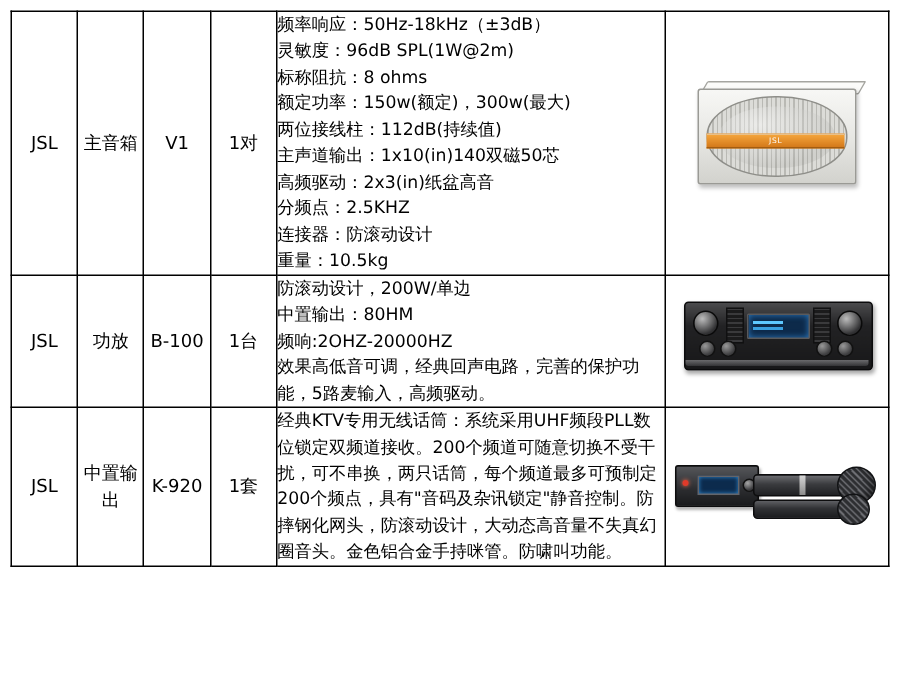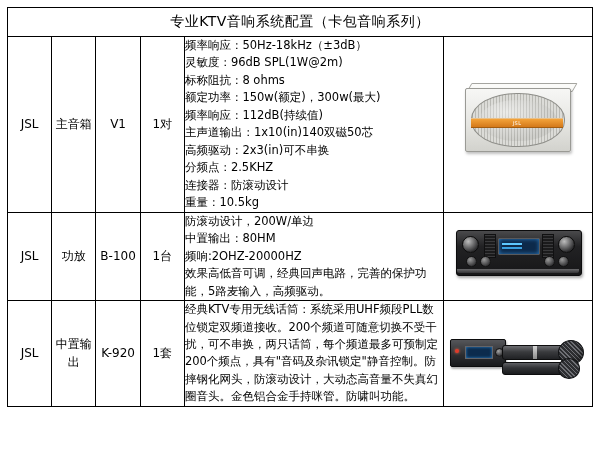--- a/index.html
+++ b/index.html
@@ -298,37 +298,34 @@
   <table class="spec">
     <colgroup>
       <col class="c-brand">
         <col class="c-model">
         <col class="c-name">
       <col class="c-qty">
         <col class="c-param">
         <col class="c-pic">
     </colgroup>
     <tbody>
-      <tr>
-        <td class="title-cell" colspan="6">专业KTV音响系统配置（卡包音响系列）</td>
-      </tr>
 
       <tr>
         <td class="cell-center">JSL</td>
         <td class="cell-center small-stack">主音箱</td>
         <td class="cell-center">V1</td>
         <td class="cell-center">1对</td>
         <td class="param">
           <div>频率响应：50Hz-18kHz（±3dB）</div>
           <div>灵敏度：96dB SPL(1W@2m)</div>
           <div>标称阻抗：8 ohms</div>
           <div>额定功率：150w(额定)，300w(最大)</div>
-          <div><span>频率响应：</span><span>112dB(持续值)</span></div>
+          <div><span>两位接线柱：</span><span>112dB(持续值)</span></div>
           <div>主声道输出：1x10(in)140双磁50芯</div>
-          <div>高频驱动：2x3(in)可不串换</div>
+          <div>高频驱动：2x3(in)纸盆高音</div>
           <div>分频点：2.5KHZ</div>
           <div>连接器：防滚动设计</div>
           <div>重量：10.5kg</div>
         </td>
         <td class="pic-cell">
           <div class="pic-box">
             <div class="spk">
               <div class="topface"></div>
               <div class="body"></div>
               <div class="grille"></div>

